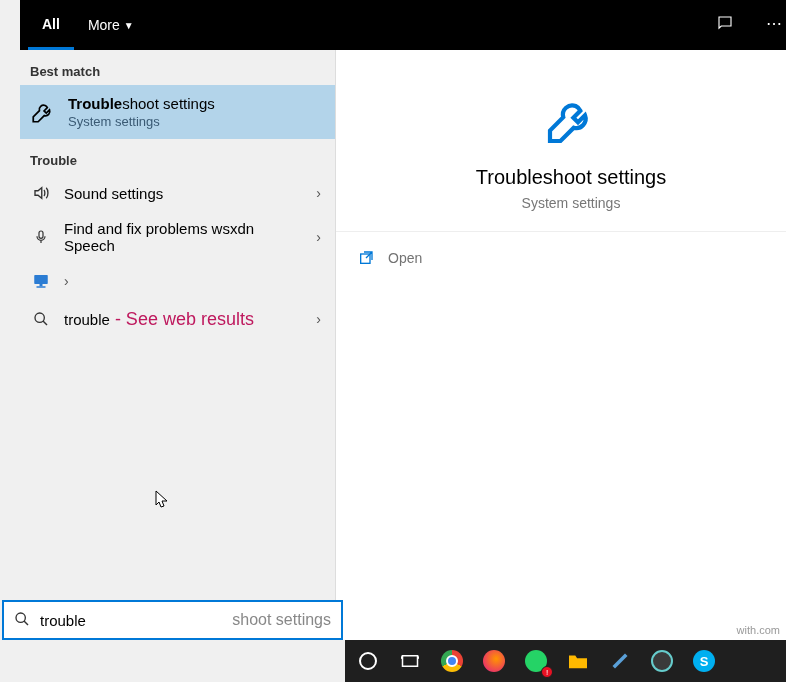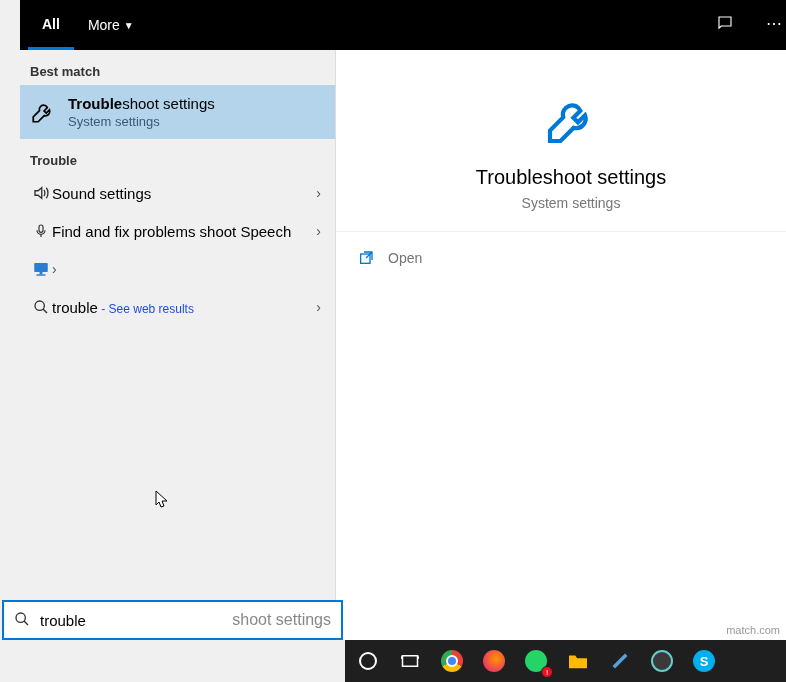--- a/index.html
+++ b/index.html
@@ -17,24 +17,24 @@
 .left { width: 315px; background: #f0f0f0; display: flex; flex-direction: column; }
 .right { flex: 1; background: #fff; border-left: 1px solid #ddd; }
 
 .section-header { font-size: 13px; font-weight: 600; color: #333; padding: 14px 10px 6px; }
 .best-match { background: #b3d4ea; display: flex; align-items: center; padding: 10px 10px; gap: 12px; }
 .wrench { width: 26px; height: 26px; display:flex;align-items:center;justify-content:center; }
 .best-match-text .title { font-size: 15px; color: #000; }
 .best-match-text .title b { font-weight: 600; }
 .best-match-text .sub { font-size: 13px; color: #3a5a74; margin-top: 2px; }
 
-.item { display: flex; align-items: center; padding: 8px 10px; gap: 0; cursor: pointer; }
+.item { display: flex; align-items: center; padding: 8px 10px; gap: 12px; cursor: pointer; }
 .item-icon { width: 22px; height: 22px; display:flex;align-items:center;justify-content:center; font-size:15px; color:#333;}
 .item-label { flex: 1; font-size: 15px; color: #000; }
-.item-label .dim { color: #1d4ed8; font-size: 12px; }
+.item-label .dim { color: #be185d; font-size: 18px; }
 .chev { color: #555; font-size: 14px; padding-right: 4px; }
 
 .detail { text-align: center; padding: 40px 20px 20px; border-bottom: 1px solid #eee; }
 .detail .big-icon { width: 60px; height: 60px; margin: 0 auto 16px; display:flex;align-items:center;justify-content:center;}
 .detail .title { font-size: 20px; color: #000; margin-bottom: 6px; }
 .detail .sub { font-size: 14px; color: #777; }
 .action { display: flex; align-items: center; gap: 14px; padding: 18px 22px; cursor:pointer; font-size:14px; color:#737373;}
 .action-icon { width:16px;height:16px;display:flex;align-items:center;justify-content:center;color:#0078d7;}
 
 .searchbox { position: absolute; left: 2px; bottom: 42px; width: 341px; height: 40px; background: #fff; border: 2px solid #0078d7; display: flex; align-items: center; padding: 0 10px; }
@@ -98,21 +98,21 @@
         <div class="chev">›</div>
       </div>
 
       <div class="item">
         <div class="item-icon">
           <svg width="16" height="18" viewBox="0 0 24 24" fill="none" stroke="#333" stroke-width="1.8">
               <rect x="9" y="3" width="6" height="11" rx="3"></rect>
               <path d="M6 11a6 6 0 0 0 12 0M12 17v4"></path>
             </svg>
         </div>
-        <div class="item-label">Find and fix problems shoot Speech</div>
+        <div class="item-label">Find and fix problems wsxdn Speech</div>
         <div class="chev">›</div>
       </div>
 
       <div class="item">
         <div class="item-icon">
           <svg width="18" height="16" viewBox="0 0 24 20" fill="#2b7cd3">
               <rect x="3" y="2" width="18" height="12" rx="1" fill="#2b7cd3"></rect>
               <rect x="10" y="14" width="4" height="3" fill="#2b7cd3"></rect>
               <rect x="6" y="17" width="12" height="2" fill="#2b7cd3"></rect>
             </svg>
@@ -202,17 +202,17 @@
       </svg>
     </div>
   <div class="tb-icon">
       <div class="tb-circle" style="background:#3a3a3a;border:2px solid #6cc"></div>
     </div>
   <div class="tb-icon">
       <div class="tb-circle" style="background:#00aff0;color:#fff;font-weight:bold;font-size:13px;display:flex;align-items:center;justify-content:center">S</div>
     </div>
 </div>
 
-<div class="watermark">match.com</div>
+<div class="watermark">with.com</div>
 
 <svg class="cursor" width="16" height="20" viewBox="0 0 16 20">
     <path fill="#fff" stroke="#000" stroke-width="1" d="M1 1l0 14 3-3 2 5 3-1-2-5 5 0z"></path>
   </svg>
 
 </body></html>

